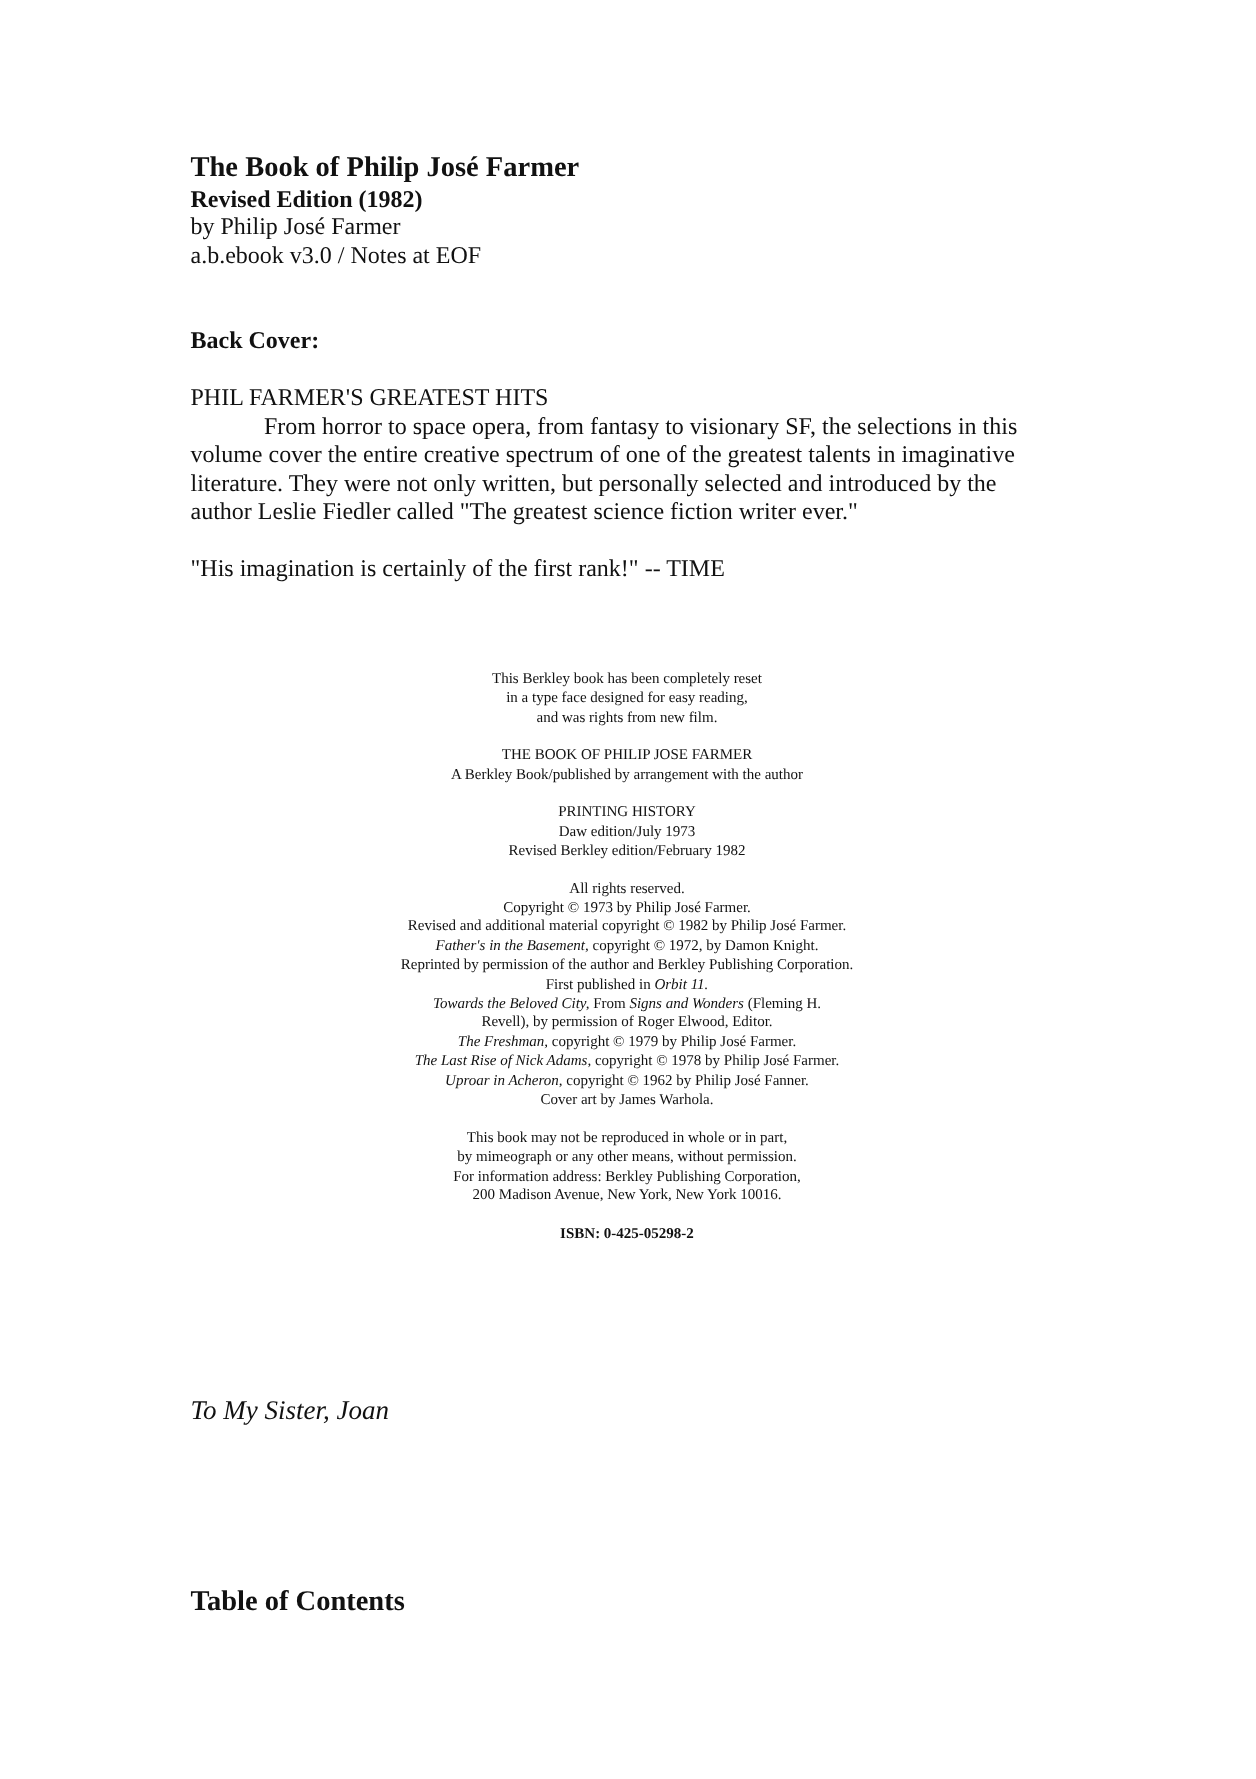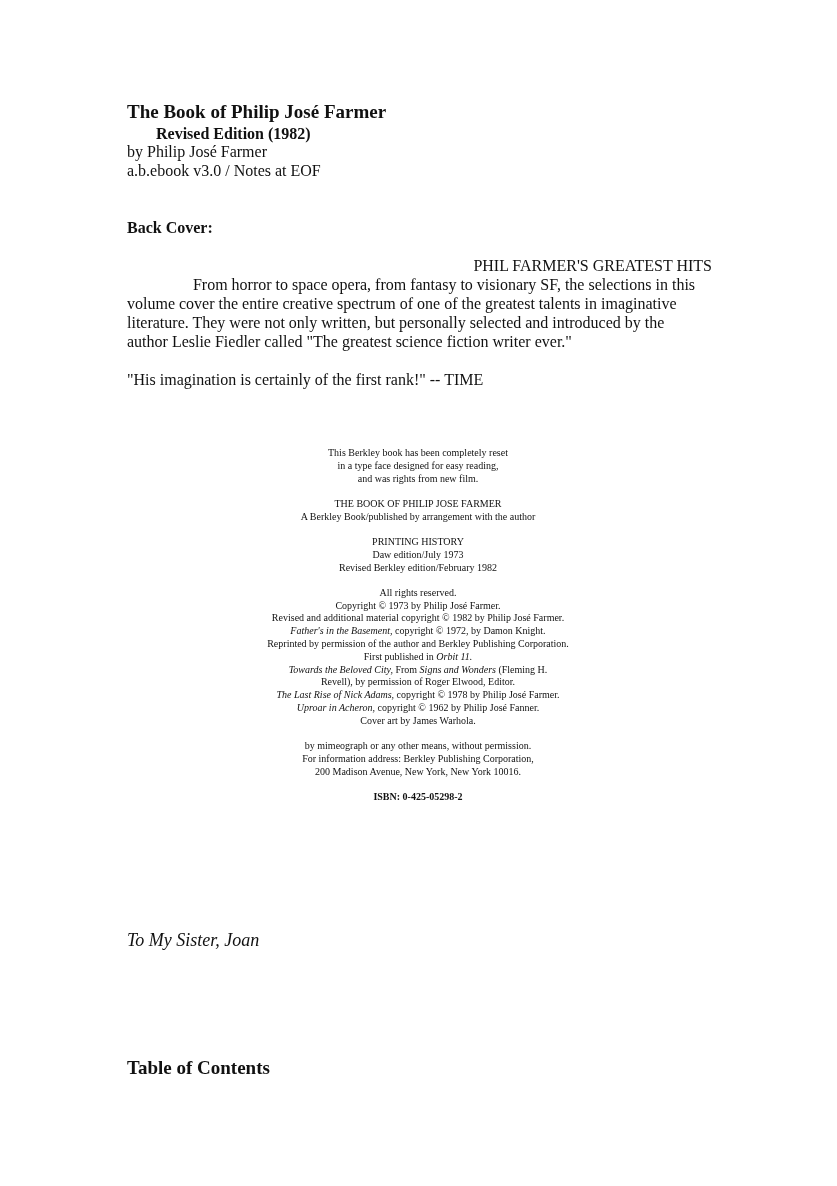--- a/index.html
+++ b/index.html
@@ -27,21 +27,20 @@
       left: 127px; top: 101px;
       font-size: 19px;
       font-weight: bold;
       line-height: 22px;
     }
     .subtitle {
       left: 127px; top: 124px;
       font-size: 16px;
       font-weight: bold;
       line-height: 19px;
-      margin-left: 29px;
     }
     .byline {
       left: 127px; top: 142px;
       font-size: 16px;
       line-height: 19px;
     }
     .version {
       left: 127px; top: 161px;
       font-size: 16px;
       line-height: 19px;
@@ -55,29 +54,29 @@
     }
 
     .blurb {
       position: absolute;
       left: 127px; top: 256px;
       width: 585px;
       font-size: 16px;
       line-height: 19px;
     }
     .blurb-heading {
-      text-align: right;
+      text-align: left;
       display: block;
       white-space: nowrap;
     }
     .blurb-line {
       display: block;
       white-space: nowrap;
     }
-    .blurb-line.first { padding-left: 49px; text-align: center; }
+    .blurb-line.first { padding-left: 49px; }
 
     .quote {
       left: 127px; top: 370px;
       font-size: 16px;
       line-height: 19px;
     }
 
     .colophon {
       position: absolute;
       left: 218px; top: 447px;
@@ -151,25 +150,27 @@
     </div>
     <div class="block">
       <span class="line">All rights reserved.</span>
       <span class="line">Copyright © 1973 by Philip José Farmer.</span>
       <span class="line">Revised and additional material copyright © 1982 by Philip José Farmer.</span>
       <span class="line"><i>Father's in the Basement,</i><span> copyright © 1972, by Damon Knight.</span></span>
       <span class="line">Reprinted by permission of the author and Berkley Publishing Corporation.</span>
       <span class="line"><span>First published in </span><i>Orbit 11.</i></span>
       <span class="line"><i>Towards the Beloved City,</i><span> From </span><i>Signs and Wonders</i><span> (Fleming H.</span></span>
       <span class="line">Revell), by permission of Roger Elwood, Editor.</span>
+      <span class="line"><i>The Freshman,</i><span> copyright © 1979 by Philip José Farmer.</span></span>
       <span class="line"><i>The Last Rise of Nick Adams,</i><span> copyright © 1978 by Philip José Farmer.</span></span>
       <span class="line"><i>Uproar in Acheron,</i><span> copyright © 1962 by Philip José Fanner.</span></span>
       <span class="line">Cover art by James Warhola.</span>
     </div>
     <div class="block">
+      <span class="line">This book may not be reproduced in whole or in part,</span>
       <span class="line">by mimeograph or any other means, without permission.</span>
       <span class="line">For information address: Berkley Publishing Corporation,</span>
       <span class="line">200 Madison Avenue, New York, New York 10016.</span>
     </div>
     <div class="block">
       <span class="line isbn">ISBN: 0-425-05298-2</span>
     </div>
   </div>
 
   <div class="abs dedication">To My Sister, Joan</div>

